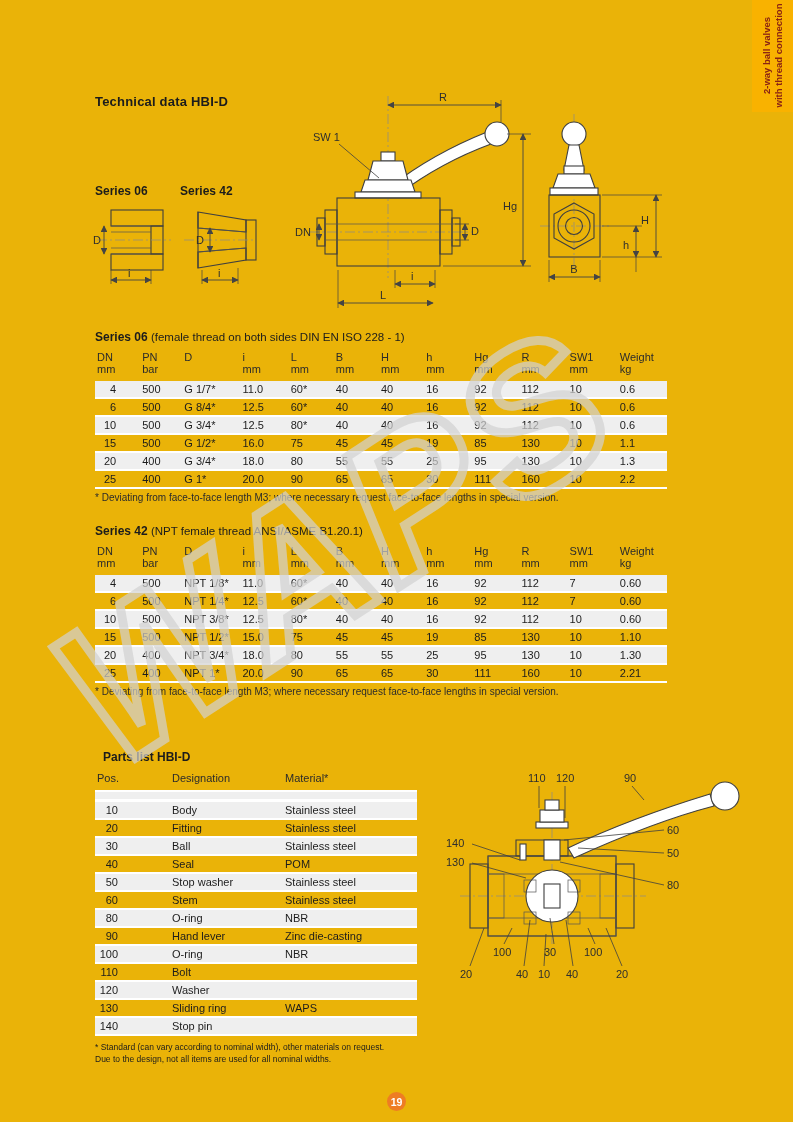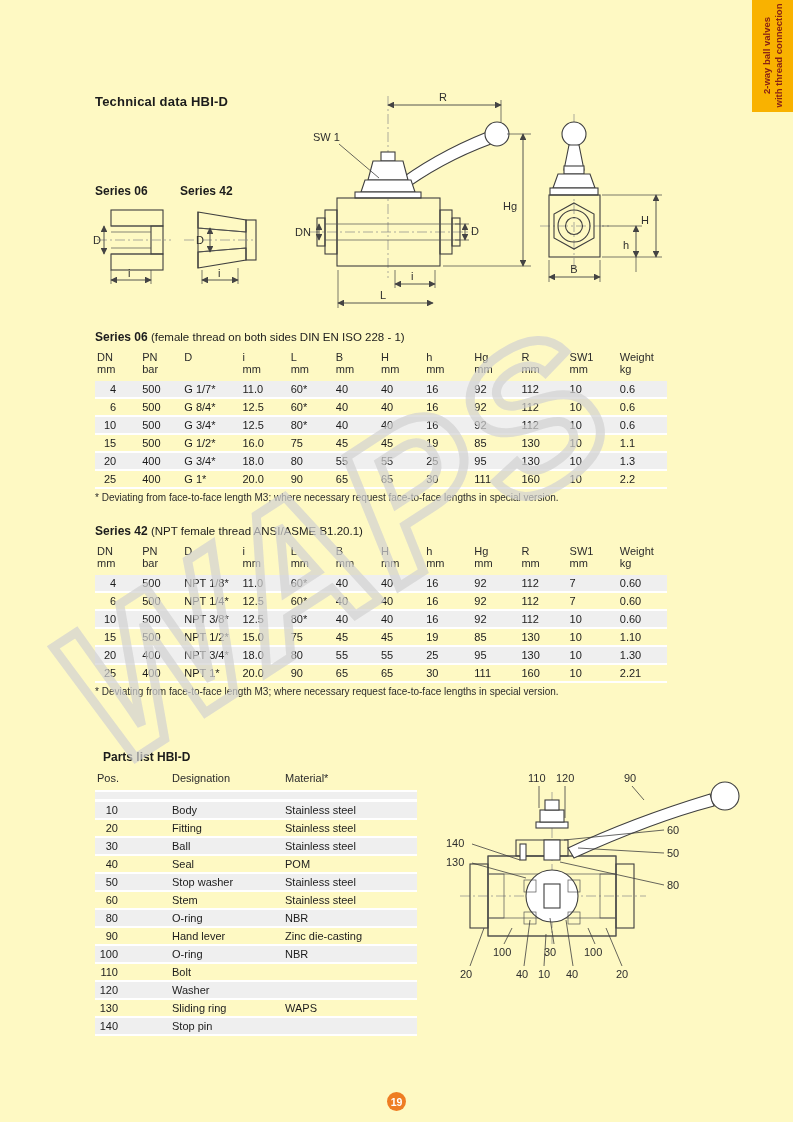--- a/index.html
+++ b/index.html
@@ -1,16 +1,16 @@
 <!DOCTYPE html>
 <html><head>
 <meta charset="utf-8">
 <style>
   html,body{margin:0;padding:0;background:#e8e8e8;}
-  .page{position:relative;width:793px;height:1122px;background:#fef9c3;margin:0 auto;
+  .page{position:relative;width:793px;height:1122px;background:#eab308;margin:0 auto;
         font-family:"Liberation Sans",sans-serif;color:#1c1c1c;overflow:hidden;}
   
   .tab{position:absolute;right:0;top:0;width:41px;height:112px;background:#F9B200;}
   .tab-text{position:absolute;width:112px;height:41px;left:-35px;top:35px;transform:rotate(-90deg);
             text-align:center;font-size:9.5px;font-weight:bold;color:#8A2313;line-height:12px;padding-top:8px;box-sizing:border-box;}
   .title{position:absolute;left:95px;top:94px;font-size:13px;font-weight:bold;letter-spacing:.2px;}
   .series-label{position:absolute;font-size:12px;font-weight:bold;}
   
   .tables-block{position:absolute;left:95px;top:322px;width:572px;}
   .sec-heading{font-size:11.5px;margin:8px 0 7px 0;}
@@ -588,20 +588,24 @@
             <td>Sliding ring</td>
             <td>WAPS</td>
           </tr>
           <tr>
             <td>140</td>
             <td>Stop pin</td>
             <td></td>
           </tr>
         </tbody>
     </table>
+    <p class="parts-fn">
+      <span>* Standard (can vary according to nominal width), other materials on request.</span><br>
+      <span>Due to the design, not all items are used for all nominal widths.</span>
+    </p>
   </div>
 
   <svg class="drawing" style="left:432px;top:756px;" width="320" height="240" viewBox="0 0 320 240">
     <line x1="28" y1="140" x2="214" y2="140" class="cl"></line>
     <line x1="120" y1="36" x2="120" y2="188" class="cl"></line>
 
     <rect x="38" y="108" width="18" height="64" fill="url(#hatch)" class="out"></rect>
     <rect x="184" y="108" width="18" height="64" fill="url(#hatch)" class="out"></rect>
 
     <rect x="56" y="100" width="128" height="80" class="out"></rect>

